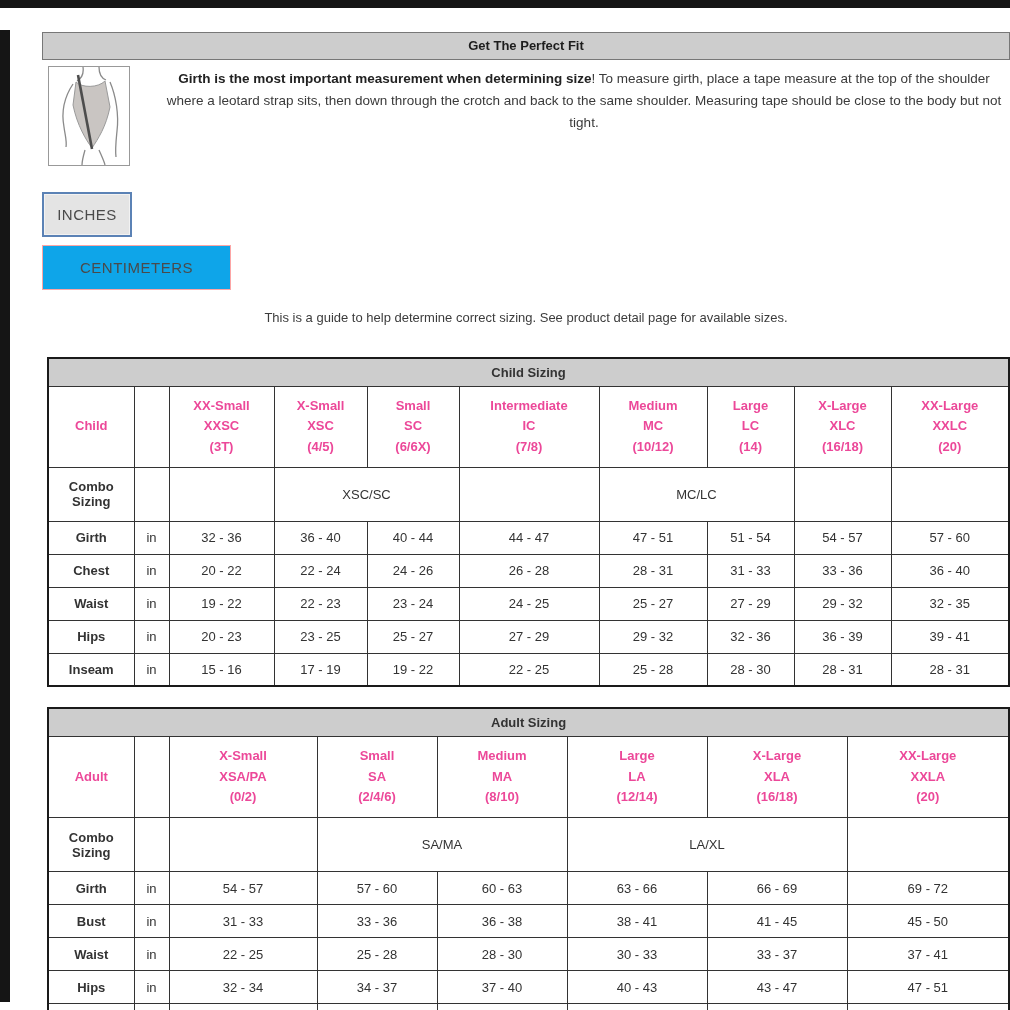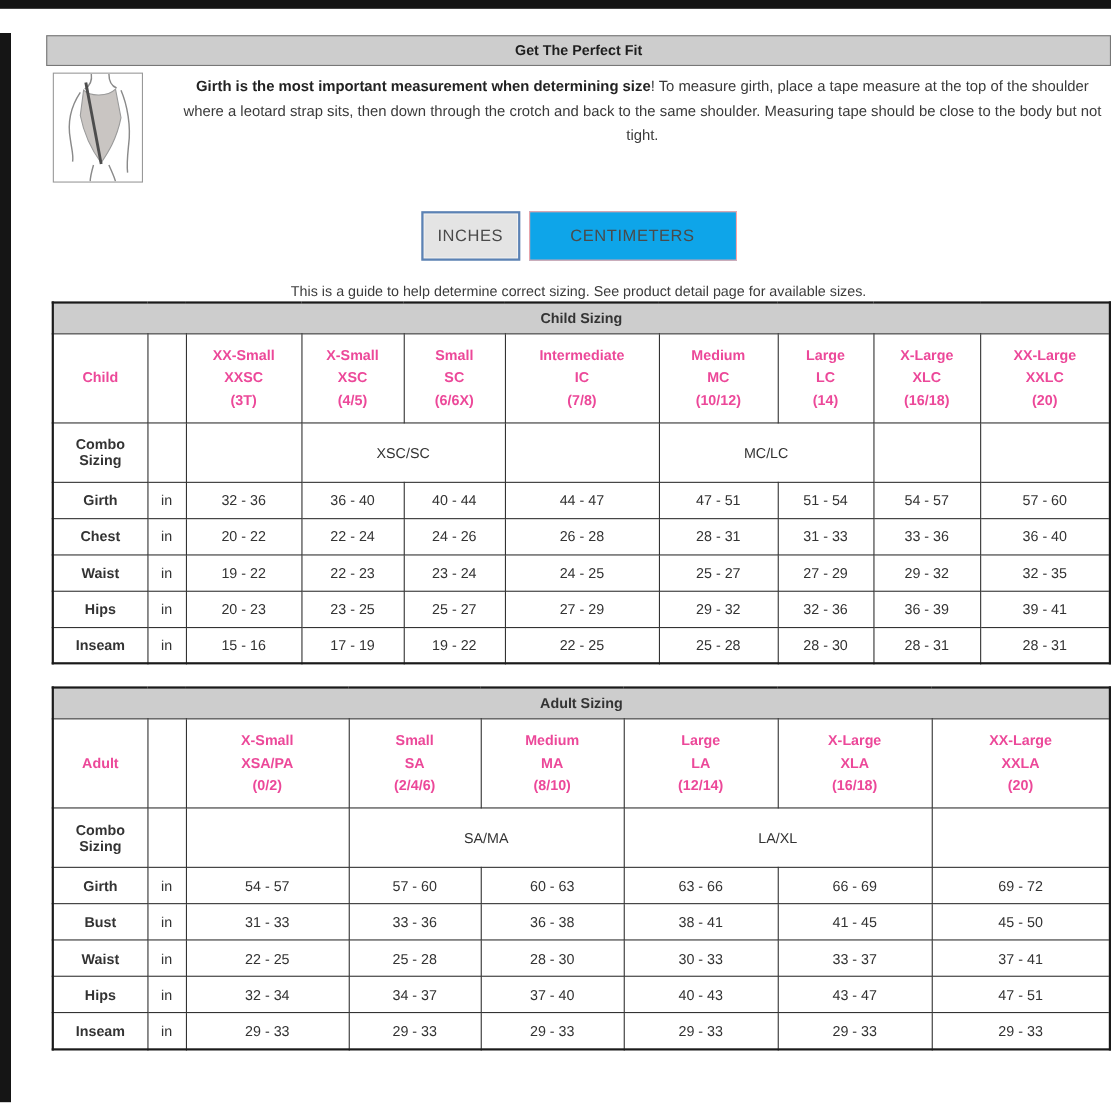--- a/index.html
+++ b/index.html
@@ -26,36 +26,36 @@
     flex: none; margin-left: 6px; overflow: hidden;
   }
   .intro-text {
     flex: 1; text-align: center; font-size: 13.5px; line-height: 1.62;
     padding: 2px 0 0 12px; color: #3a3a3a;
   }
   .bold { font-weight: bold; color: #222; }
 
   .demo-line { text-align: center; font-size: 13.5px; margin-top: 20px; color: #3a3a3a; }
 
-  .unit-buttons { display: flex; justify-content: center; gap: 8px; margin-top: 26px; }
+  .unit-buttons { display: flex; justify-content: center; gap: 8px; margin-top: 26px; flex-direction: column; }
   .btn {
     height: 45px; font-size: 15px; color: #4a4a4a; cursor: pointer;
     display: flex; align-items: center; justify-content: center;
     font-family: "Liberation Sans", sans-serif; letter-spacing: 0.5px;
   }
   .btn-selected { border: 2px solid #5b82b5; background: #e4e4e4; width: 90px; box-shadow: inset 0 0 0 1px #f2f2f2; }
   .btn-unselected { border: 1px solid #fca5a5; background: #0ea5e9; width: 189px; }
 
   .guide-note { text-align: center; font-size: 13px; margin-top: 20px; color: #3c3c3c; }
 
   table.size-table {
     border-collapse: collapse; table-layout: fixed;
     width: 961px; margin-left: 5px; border: 2px solid #1a1a1a;
   }
-  .child-table { margin-top: 2px; border-radius: 14px; }
+  .child-table { margin-top: 32px; border-radius: 14px; }
   .adult-table { margin-top: 20px; padding-left: 28px; }
   table.size-table td {
     border: 1px solid #333; text-align: center; vertical-align: middle;
     font-size: 13px; color: #333; padding: 0 2px;
   }
   td.title-cell {
     background: #cdcdcd; font-weight: bold; color: #1d1d1d;
     height: 28px; font-size: 13px; border: 2px solid #1a1a1a;
   }
   tr.size-head td { font-weight: bold; color: #ec4899; padding: 9px 2px; line-height: 1.6; }

